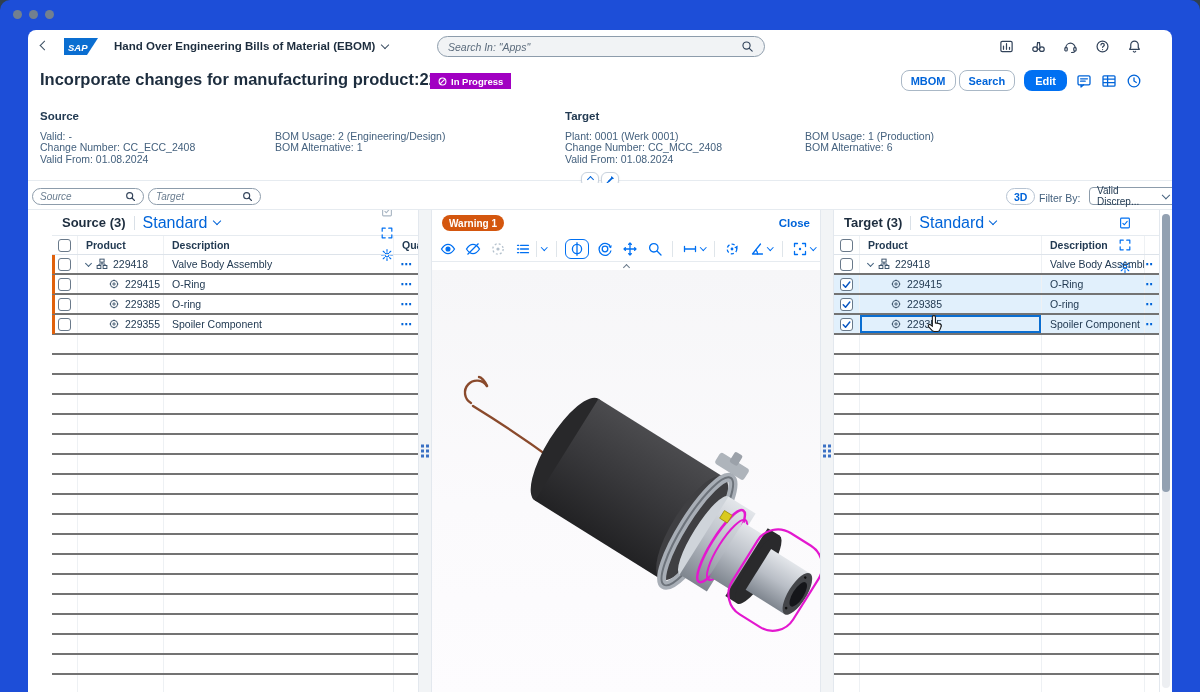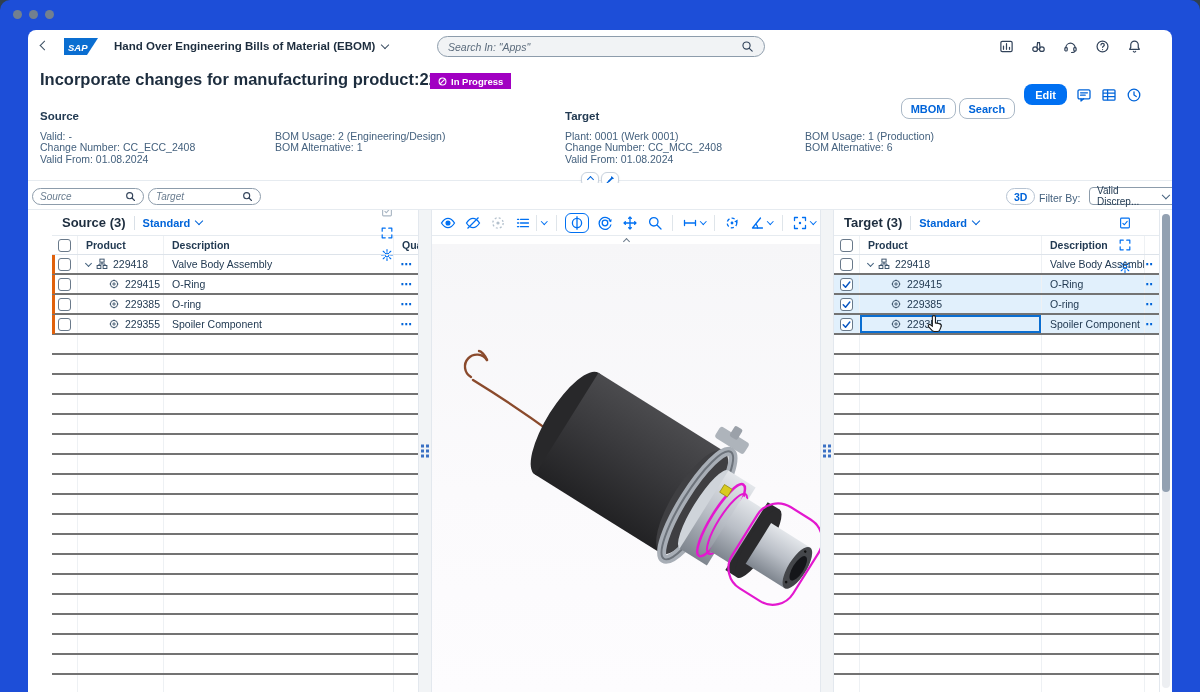--- a/index.html
+++ b/index.html
@@ -24,21 +24,21 @@
   .ic{display:block;}
   .icon-btn{cursor:pointer;background:none;border:none;padding:0;color:inherit;}
 
   
   .pagehead{position:absolute;left:0;top:33px;right:0;height:34px;}
   .pagetitle{position:absolute;left:12px;top:7px;font-size:16.5px;font-weight:bold;color:#1d2d3e;}
   .status-badge{position:absolute;left:402px;top:10px;height:16px;background:#a100c2;border-radius:0;color:#fff;
     font-size:9.5px;font-weight:bold;display:flex;align-items:center;gap:4px;padding:0 8px;}
   .headactions{position:absolute;right:30px;top:7px;display:flex;align-items:center;gap:9px;}
   .pill{height:21px;border:1px solid #aab8c6;border-radius:8px;background:#fff;color:#0064d9;font-weight:bold;font-size:11px;
-    display:flex;align-items:center;padding:0 9px;cursor:pointer;margin-top:28px;}
+    display:flex;align-items:center;padding:0 9px;cursor:pointer;}
   .pillgroup{display:flex;gap:3px;}
   .btn-primary{height:21px;border:none;border-radius:8px;background:#0070f2;color:#fff;font-weight:bold;font-size:11px;
     display:flex;align-items:center;padding:0 11px;cursor:pointer;}
   .headicon{color:#0064d9;cursor:pointer;}
 
   
   .info-label{position:absolute;font-size:11.5px;font-weight:bold;color:#223a52;}
   .info-col{position:absolute;font-size:10.5px;color:#44617e;line-height:11.3px;}
   .section-divider{position:absolute;left:0;top:150px;right:0;border-top:1px solid #e6ebf0;}
   .mini-btn{position:absolute;top:142px;width:18px;height:15px;background:#fff;border:1px solid #c9d3de;border-radius:6px;
@@ -64,21 +64,21 @@
   .splitbar{width:14px;background:#f2f4f6;border-left:1px solid #e3e8ee;border-right:1px solid #e3e8ee;position:relative;cursor:col-resize;}
   .grip{position:absolute;left:50%;top:50%;transform:translate(-50%,-50%);display:grid;grid-template-columns:3px 3px;gap:2px;}
   .grip i{width:3px;height:3px;background:#3b71c4;display:block;}
   .scrollstrip{width:12px;background:#fff;position:relative;}
   .scrolltrack{position:absolute;left:2px;top:4px;bottom:4px;width:8px;background:#edeff2;border-radius:4px;}
   .scrollthumb{position:absolute;left:2px;top:4px;width:8px;height:278px;background:#93a1b1;border-radius:4px;cursor:grab;}
 
   .panel-head{height:26px;display:flex;align-items:center;padding:0 10px;border-bottom:1px solid #e6ebf0;flex:none;}
   .panel-title{font-size:13px;font-weight:bold;color:#1d2d3e;}
   .sep-v{width:1px;height:14px;background:#d9e0e7;margin:0 8px;}
-  .view-link{font-size:11px;font-weight:bold;color:#0064d9;display:flex;align-items:center;gap:6px;cursor:pointer;}
+  .view-link{font-size:16px;font-weight:normal;color:#0064d9;display:flex;align-items:center;gap:6px;cursor:pointer;}
   .view-link .chev{margin-top:-3px;}
   .ph-right{margin-left:auto;display:flex;align-items:center;gap:8px;flex-direction:column;}
   .hl{font-size:11px;cursor:pointer;}
   .hl.disabled{color:#9fadbb;}
   .hl.enabled{color:#0064d9;font-weight:bold;}
   .warn-badge{background:#d4560e;border-radius:8px;height:16px;color:#fff;font-size:10px;font-weight:bold;display:flex;align-items:center;gap:4px;padding:0 7px;}
   .p-icon{color:#0070f2;cursor:pointer;}
   .p-icon.disabled{color:#a9b6c3;}
 
   
@@ -490,20 +490,26 @@
             <i></i>
             <i></i>
             <i></i>
             <i></i>
             <i></i>
             <i></i>
           </span>
         </div>
 
       <section class="viewer">
+        <div class="v-head">
+          <span class="warn-badge">
+            <span>Warning 1</span>
+          </span>
+          <span class="close-link">Close</span>
+        </div>
         <div class="v-toolbar">
           <span class="tool">
               <svg class="ic" width="16" height="16" viewBox="0 0 16 16" fill="none" stroke="currentColor" stroke-width="1.3">
                 <path d="M1.5 8C3.5 4.8 5.7 3.3 8 3.3S12.5 4.8 14.5 8c-2 3.2-4.2 4.7-6.5 4.7S3.5 11.2 1.5 8z"></path>
                 <circle cx="8" cy="8" r="1.9" fill="currentColor"></circle>
               </svg>
             </span>
           <span class="tool">
               <svg class="ic" width="16" height="16" viewBox="0 0 16 16" fill="none" stroke="currentColor" stroke-width="1.3">
                 <path d="M1.5 8C3.5 4.8 5.7 3.3 8 3.3S12.5 4.8 14.5 8c-2 3.2-4.2 4.7-6.5 4.7S3.5 11.2 1.5 8z"></path>

